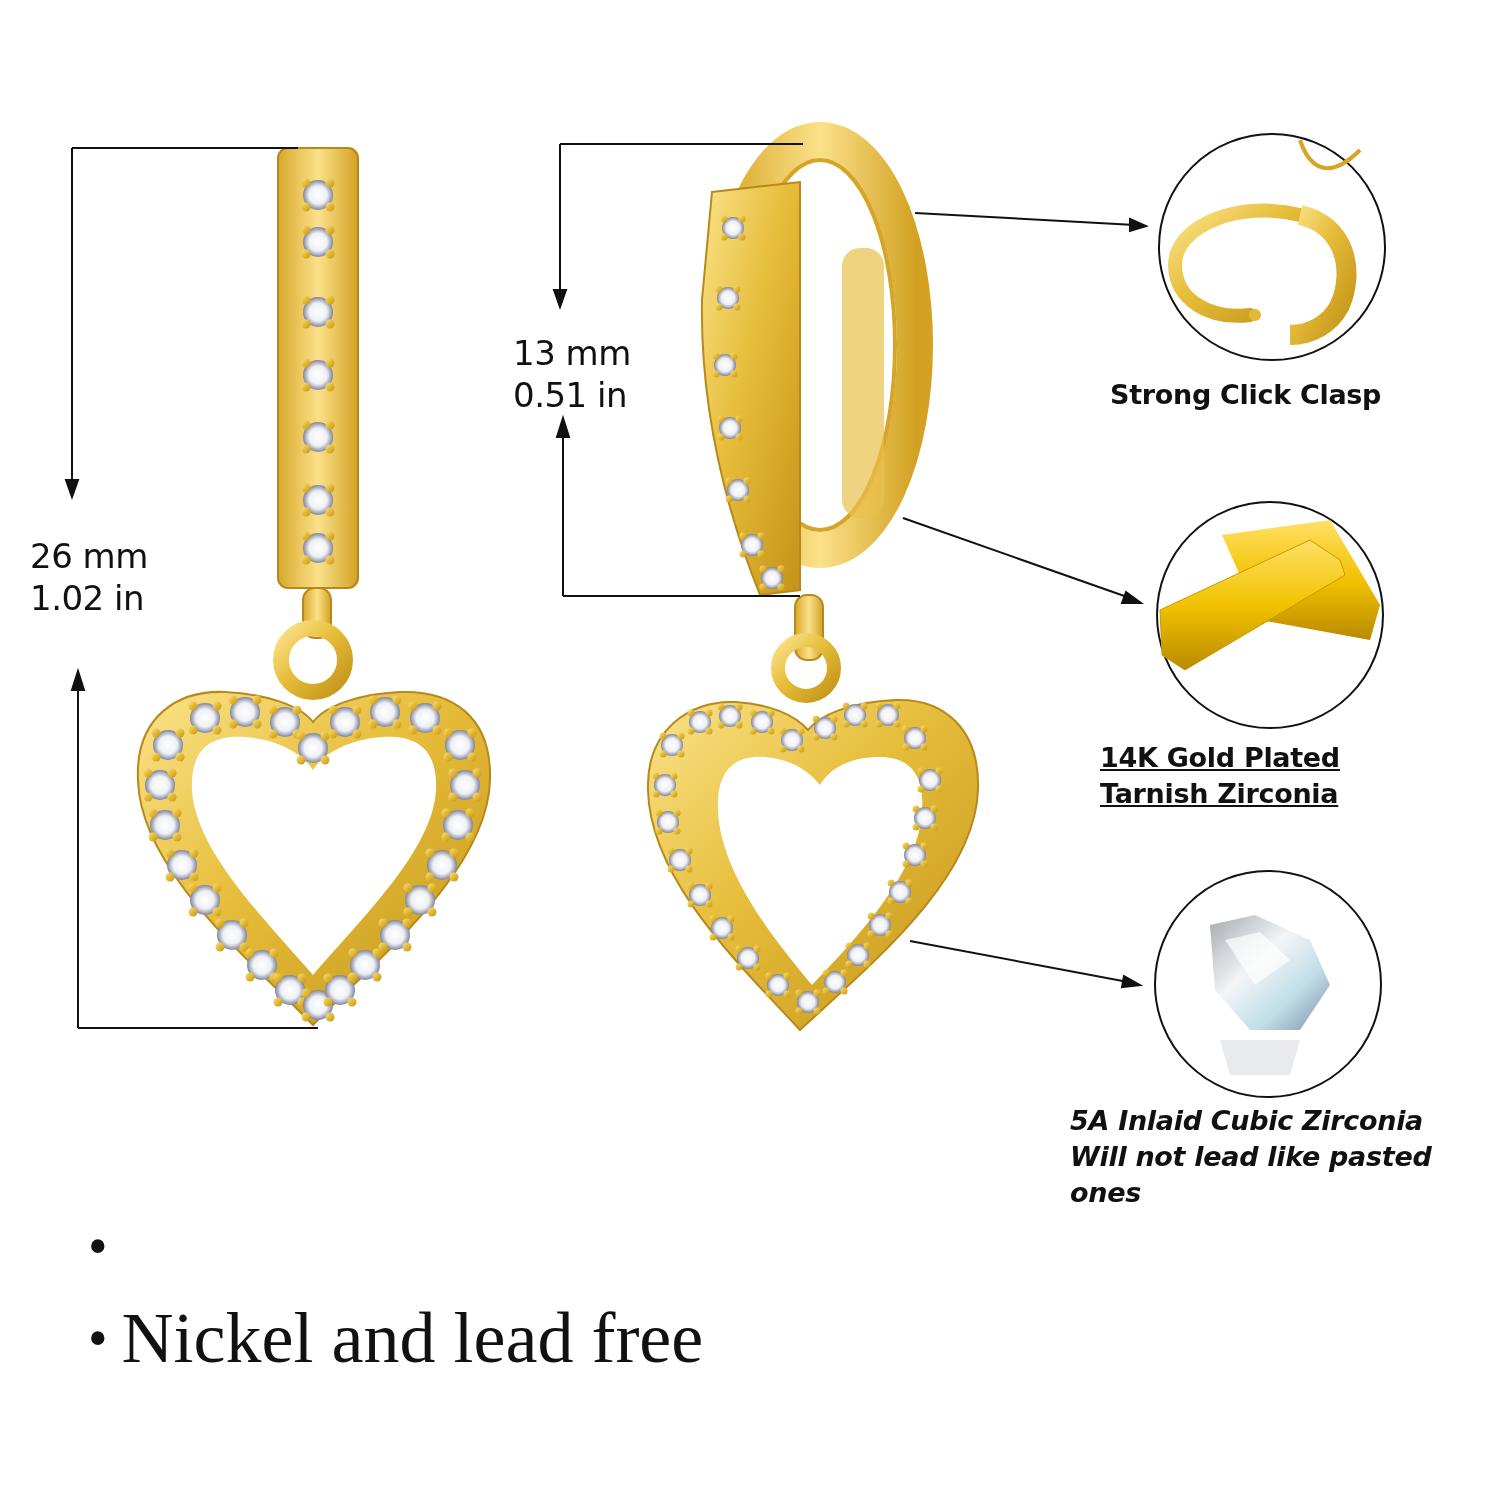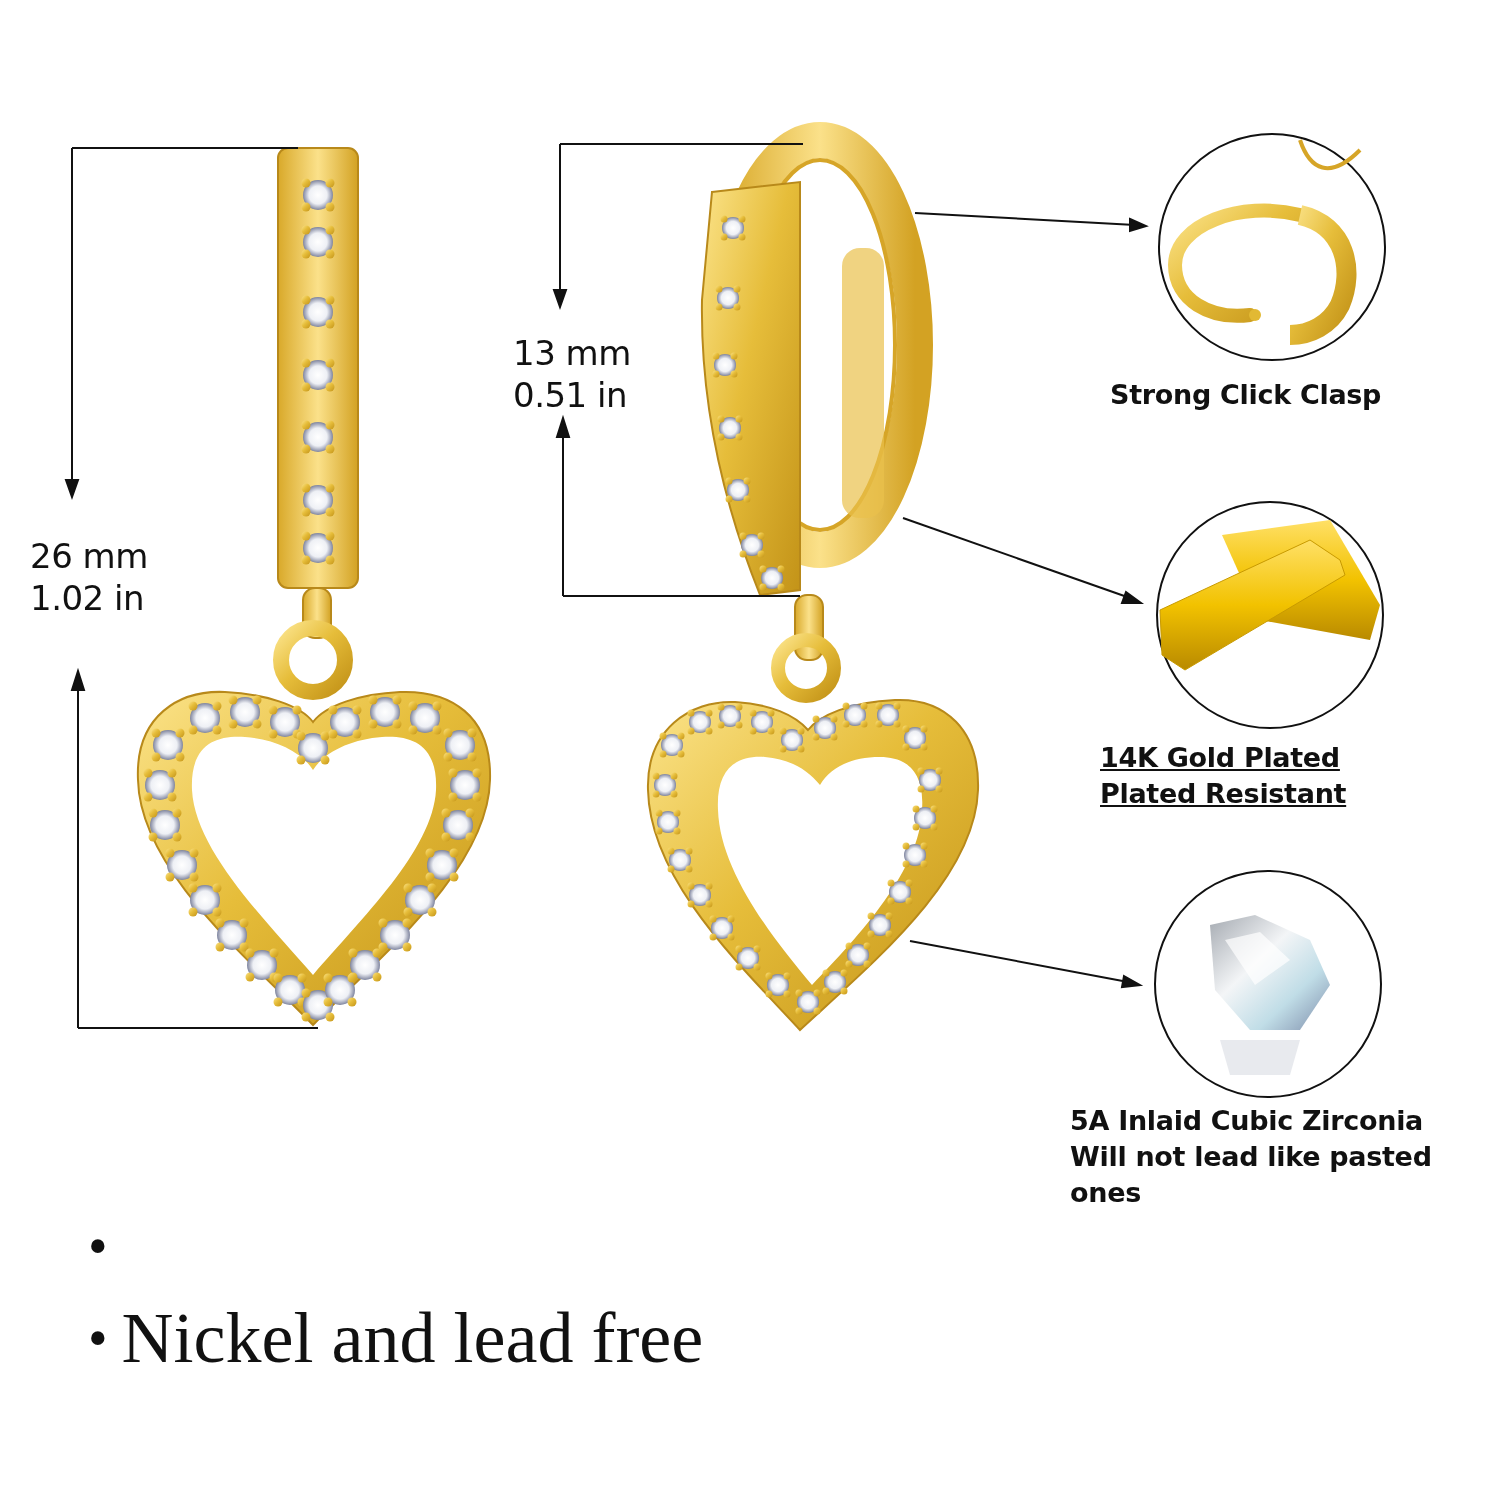--- a/index.html
+++ b/index.html
@@ -203,23 +203,23 @@
 <div class="dim-label" style="left:513px;top:320px;margin-top:12px;">
   <div>13 mm</div>
   <div>0.51 in</div>
 </div>
 
 <div class="feature-caption" style="left:1110px;top:377px;width:330px;">
   <div>Strong Click Clasp</div>
 </div>
 <div class="feature-caption" style="left:1100px;top:740px;width:330px;text-decoration:underline;">
   <div>14K Gold Plated</div>
-  <div>Plated Resistant</div>
-</div>
-<div class="feature-caption" style="left:1070px;top:1103px;width:410px;">
+  <div>Tarnish Zirconia</div>
+</div>
+<div class="feature-caption" style="left:1070px;top:1103px;width:410px;font-style:italic;">
   <div>5A Inlaid Cubic Zirconia</div>
   <div>Will not lead like pasted ones</div>
 </div>
 
 <div class="bullets">
   <div class="b">
       <span class="dot">•</span>
     </div>
   <div class="b">
       <span class="dot">•</span>

